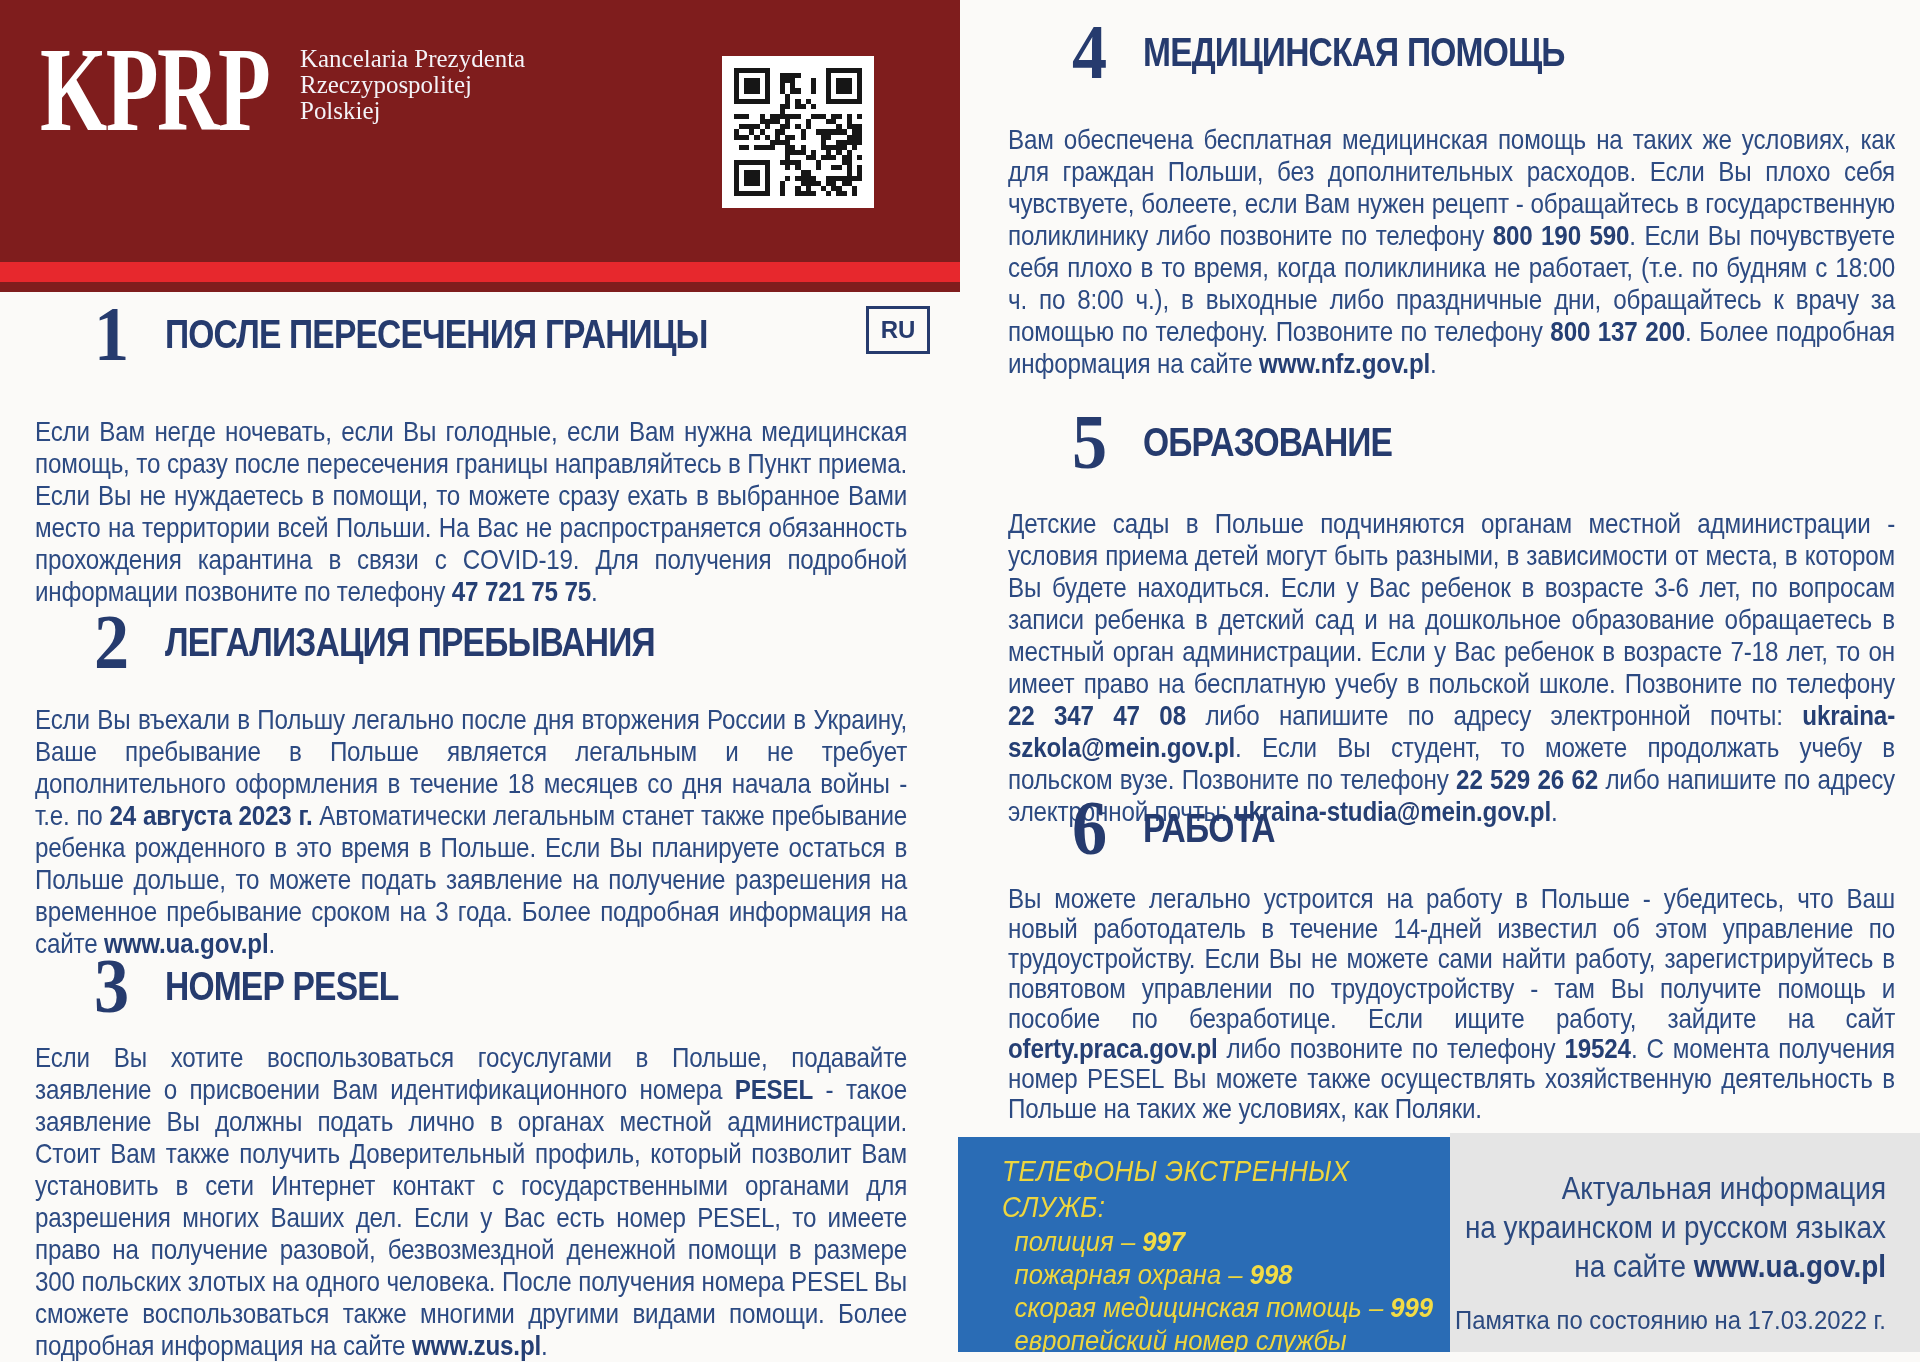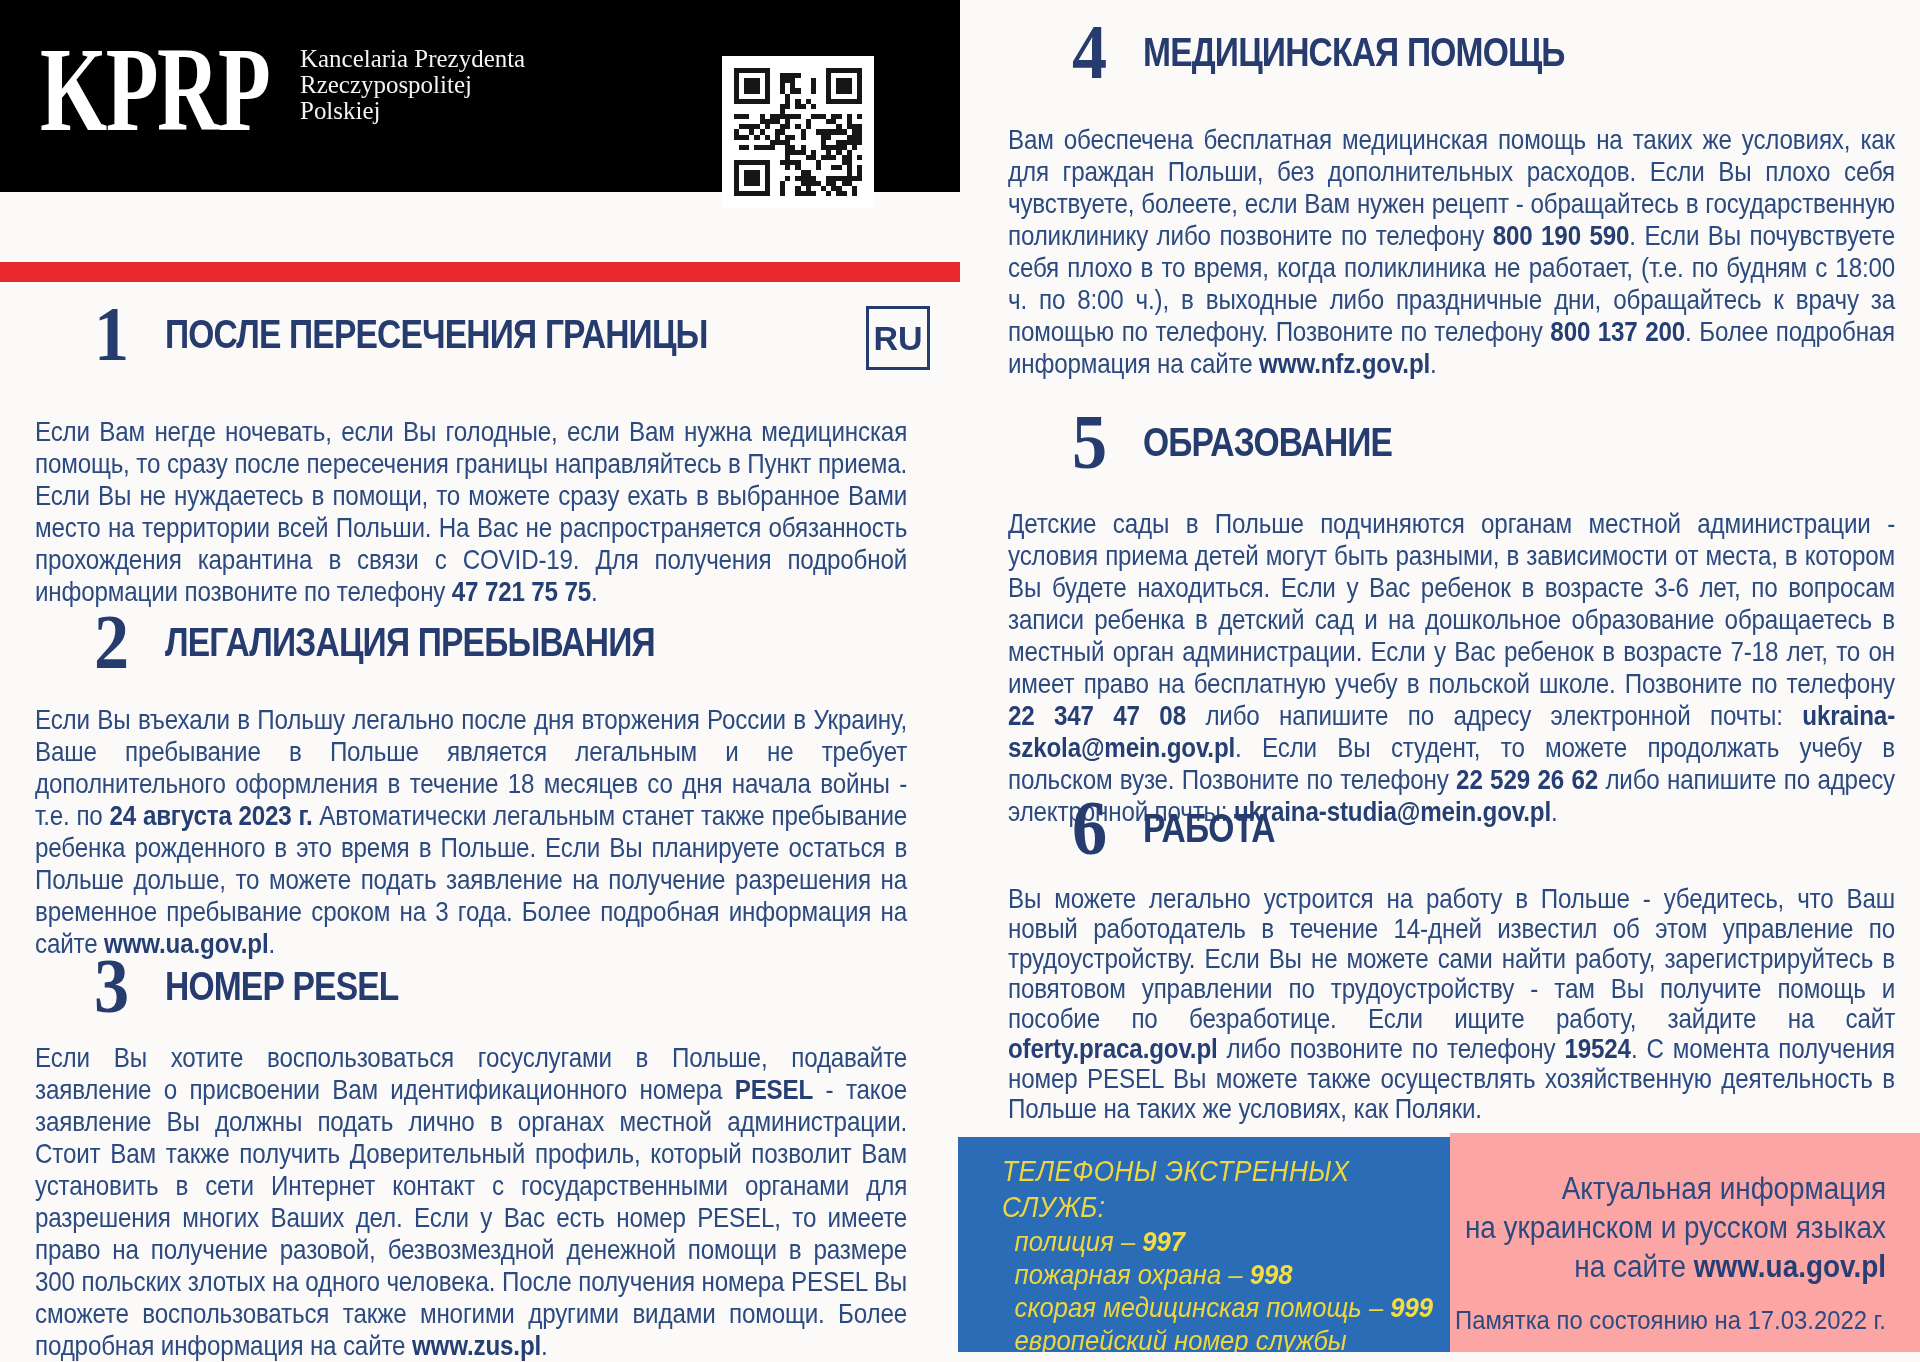--- a/index.html
+++ b/index.html
@@ -4,21 +4,21 @@
 <title>KPRP leaflet</title>
 <style>
   html,body{margin:0;padding:0;overflow:hidden;}
   .page{
     position:relative;width:1920px;height:1362px;
     background:#fbfaf8;
     font-family:"Liberation Sans",sans-serif;
     color:#2c4a82;
   }
   
-  .band{position:absolute;left:0;top:0;width:960px;height:192px;background:#000000;}
+  .band{position:absolute;left:0;top:0;width:960px;height:292px;background:#7f1d1d;}
   .kprp-logo{
     position:absolute;left:40px;top:30px;
     font-family:"Liberation Serif",serif;font-weight:700;
     font-size:120px;line-height:1;color:#ffffff;
     transform:scaleX(0.72);transform-origin:0 0;letter-spacing:-2px;
   }
   .org{
     position:absolute;left:300px;top:46px;
     font-family:"Liberation Serif",serif;
     font-size:26px;line-height:26px;color:#f4f3f8;
@@ -49,40 +49,40 @@
     font-size:27.5px;line-height:32px;letter-spacing:-0.2px;
     transform:scaleX(0.88);transform-origin:0 0;
     color:#2c4a82;
   }
   .body b{color:#253f74;}
   .body.lh-tight{line-height:30px;}
   .body.left-col{left:35px;width:991px;}
   .body.right-col{left:1008px;width:1008px;}
   
   .ru-badge{
-    position:absolute;left:866px;top:306px;width:64px;height:64px;
+    position:absolute;left:866px;top:306px;width:64px;height:48px;
     border:3px solid #263b6e;box-sizing:border-box;
     display:flex;align-items:center;justify-content:center;
-    font-weight:700;font-size:34px;color:#263b6e;background:#fbfaf8;
+    font-weight:700;font-size:24px;color:#263b6e;background:#fbfaf8;
   }
   
   .em-box{
     position:absolute;left:958px;top:1137px;width:492px;height:215px;
     background:#2a6cb5;box-sizing:border-box;overflow:hidden;font-style:italic;
   }
   .em-inner{
     position:absolute;left:44px;top:16px;width:500px;
     transform:scaleX(0.9);transform-origin:0 0;
   }
   .em-title{font-size:29px;line-height:36px;color:#eed63e;letter-spacing:0.5px;}
   .em-item{font-size:28.5px;line-height:33px;color:#eed63e;padding-left:14px;}
   .em-item b{color:#f3dc45;}
   .info-box{
     position:absolute;left:1450px;top:1133px;width:470px;height:219px;
-    background:#fca5a5;box-sizing:border-box;overflow:hidden;
+    background:#e5e5e5;box-sizing:border-box;overflow:hidden;
   }
   .info-lines{
     position:absolute;right:34px;top:36px;width:480px;
     text-align:right;font-size:31px;line-height:39px;color:#2c4a80;
     transform:scaleX(0.9);transform-origin:100% 0;
   }
   .info-lines b{color:#253f74;}
   .info-footer{
     position:absolute;right:34px;bottom:16px;width:520px;text-align:right;
     font-size:26.5px;color:#2c4a80;

